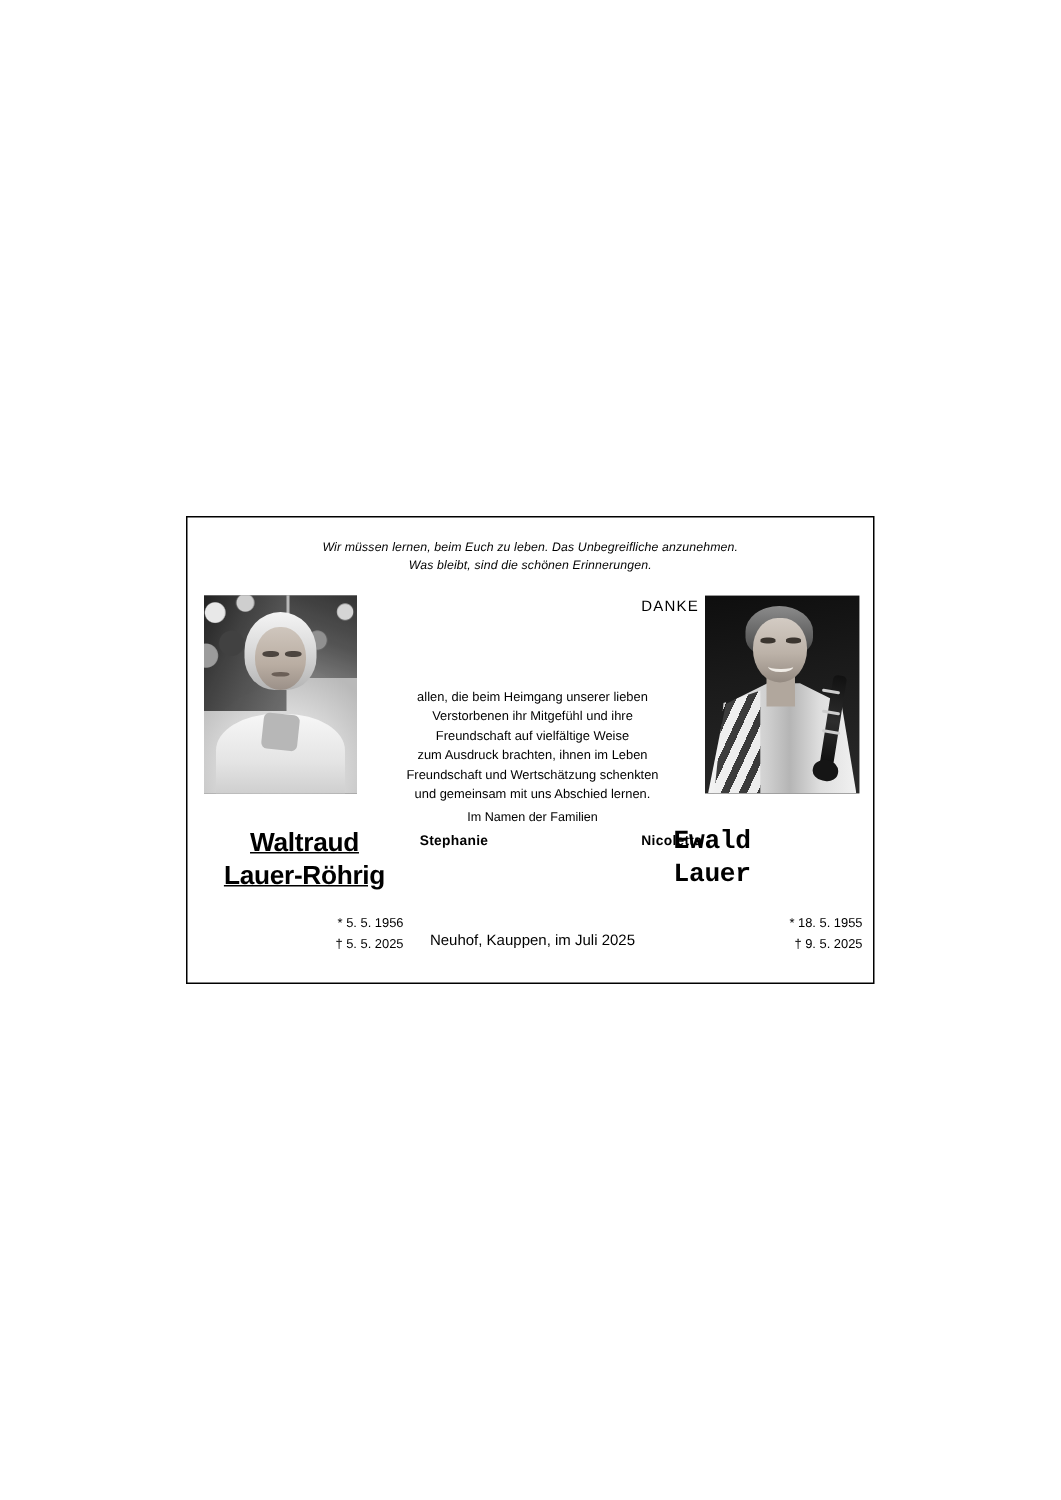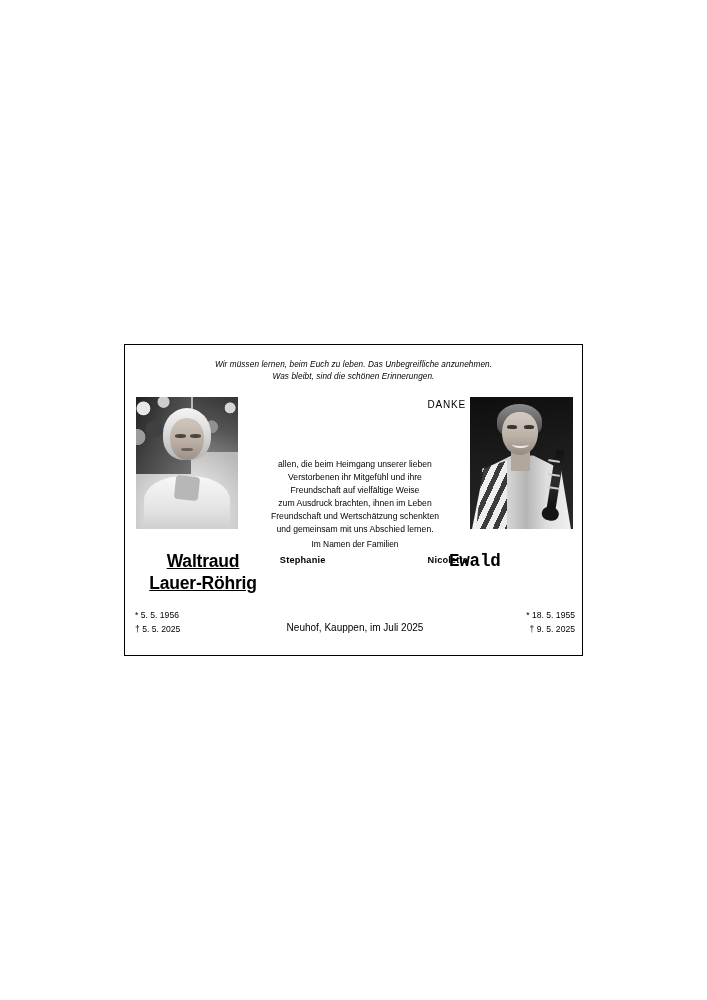--- a/index.html
+++ b/index.html
@@ -327,21 +327,21 @@
     line-height: 1.25;
     letter-spacing: -0.2px;
     font-family: Liberation Mono, monospace;
   }
 
   .dates-left {
     position: absolute;
     left: 10px;
     top: 264px;
     width: 134px;
-    text-align: left;
+    text-align: right;
     font-size: 8.6px;
     line-height: 1.6;
   }
   .dates-right {
     position: absolute;
     left: 330px;
     top: 264px;
     width: 120px;
     text-align: right;
     font-size: 8.6px;
@@ -414,20 +414,21 @@
       <span>Stephanie</span><span class="gap"></span><span>Nicoletta</span>
     </div>
 
     <div class="name-left">
       <div>Waltraud</div>
       <div>Lauer-Röhrig</div>
     </div>
 
     <div class="name-right">
       <div>Ewald</div>
+      <div>Lauer</div>
     </div>
 
     <div class="dates-left">
       <div>* 5. 5. 1956</div>
       <div>† 5. 5. 2025</div>
     </div>
 
     <div class="dates-right">
       <div>* 18. 5. 1955</div>
       <div>† 9. 5. 2025</div>

